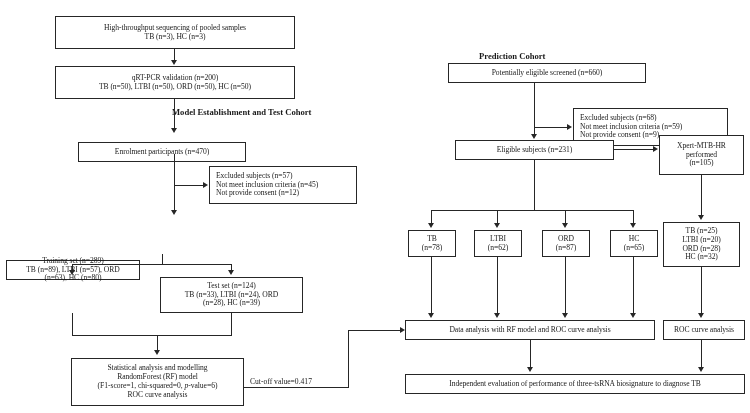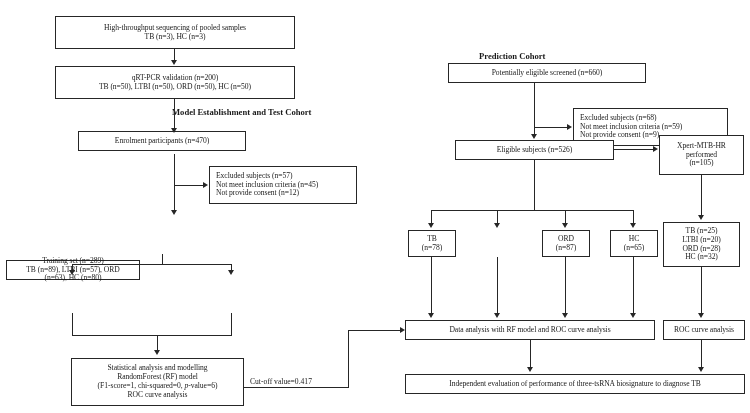--- a/index.html
+++ b/index.html
@@ -72,55 +72,60 @@
   <div class="hdr" style="left:80px;top:14px;">Discovery Cohort</div>
   <div class="hdr" style="left:172px;top:107px;">Model Establishment and Test Cohort</div>
   <div class="hdr" style="left:479px;top:51px;">Prediction Cohort</div>
 
   <div class="box" style="left:55px;top:16px;width:240px;height:33px;">High-throughput sequencing of pooled samples
 TB (n=3), HC (n=3)</div>
 
   <div class="box" style="left:55px;top:66px;width:240px;height:33px;">qRT-PCR validation (n=200)
 TB (n=50), LTBI (n=50), ORD (n=50), HC (n=50)</div>
 
-  <div class="box" style="left:78px;top:131px;width:168px;height:20px;">Enrolment participants (n=470)</div>
+  <div class="box" style="left:78px;top:142px;width:168px;height:20px;">Enrolment participants (n=470)</div>
 
   <div class="box" style="left:209px;top:166px;width:148px;height:38px;justify-content:flex-start;text-align:left;padding-left:6px;">Excluded subjects (n=57)
     Not meet inclusion criteria (n=45)
     Not provide consent (n=12)</div>
 
 
   <div class="box" style="left:6px;top:260px;width:134px;height:20px;">Training set (n=289)
 TB (n=89), LTBI (n=57), ORD
 (n=63), HC (n=80)</div>
 
+  <div class="box" style="left:160px;top:277px;width:143px;height:36px;">Test set (n=124)
+TB (n=33), LTBI (n=24), ORD
+(n=28), HC (n=39)</div>
 
   <div class="box" style="left:71px;top:358px;width:173px;height:48px;flex-direction:column;">
     <span>Statistical analysis and modelling</span>
     <span>RandomForest (RF) model</span>
     <span><span>(F1-score=1, chi-squared=0, </span><i class="ital">p</i><span>-value=6)</span></span>
     <span>ROC curve analysis</span>
   </div>
 
   <div class="lbl" style="left:250px;top:377px;">Cut-off value=0.417</div>
 
   <div class="box" style="left:448px;top:63px;width:198px;height:20px;">Potentially eligible screened (n=660)</div>
 
   <div class="box" style="left:573px;top:108px;width:155px;height:38px;justify-content:flex-start;text-align:left;padding-left:6px;">Excluded subjects (n=68)
     Not meet inclusion criteria (n=59)
     Not provide consent (n=9)</div>
 
-  <div class="box" style="left:455px;top:140px;width:159px;height:20px;">Eligible subjects (n=526)</div>
+  <div class="box" style="left:455px;top:140px;width:159px;height:20px;">Eligible subjects (n=231)</div>
 
   <div class="box" style="left:659px;top:135px;width:85px;height:40px;">Xpert-MTB-HR
 performed
 (n=105)</div>
 
   <div class="box" style="left:408px;top:230px;width:48px;height:27px;">TB
 (n=78)</div>
+  <div class="box" style="left:474px;top:230px;width:48px;height:27px;">LTBI
+(n=62)</div>
   <div class="box" style="left:542px;top:230px;width:48px;height:27px;">ORD
 (n=87)</div>
   <div class="box" style="left:610px;top:230px;width:48px;height:27px;">HC
 (n=65)</div>
 
   <div class="box" style="left:663px;top:222px;width:77px;height:45px;">TB (n=25)
 LTBI (n=20)
 ORD (n=28)
 HC (n=32)</div>
 

